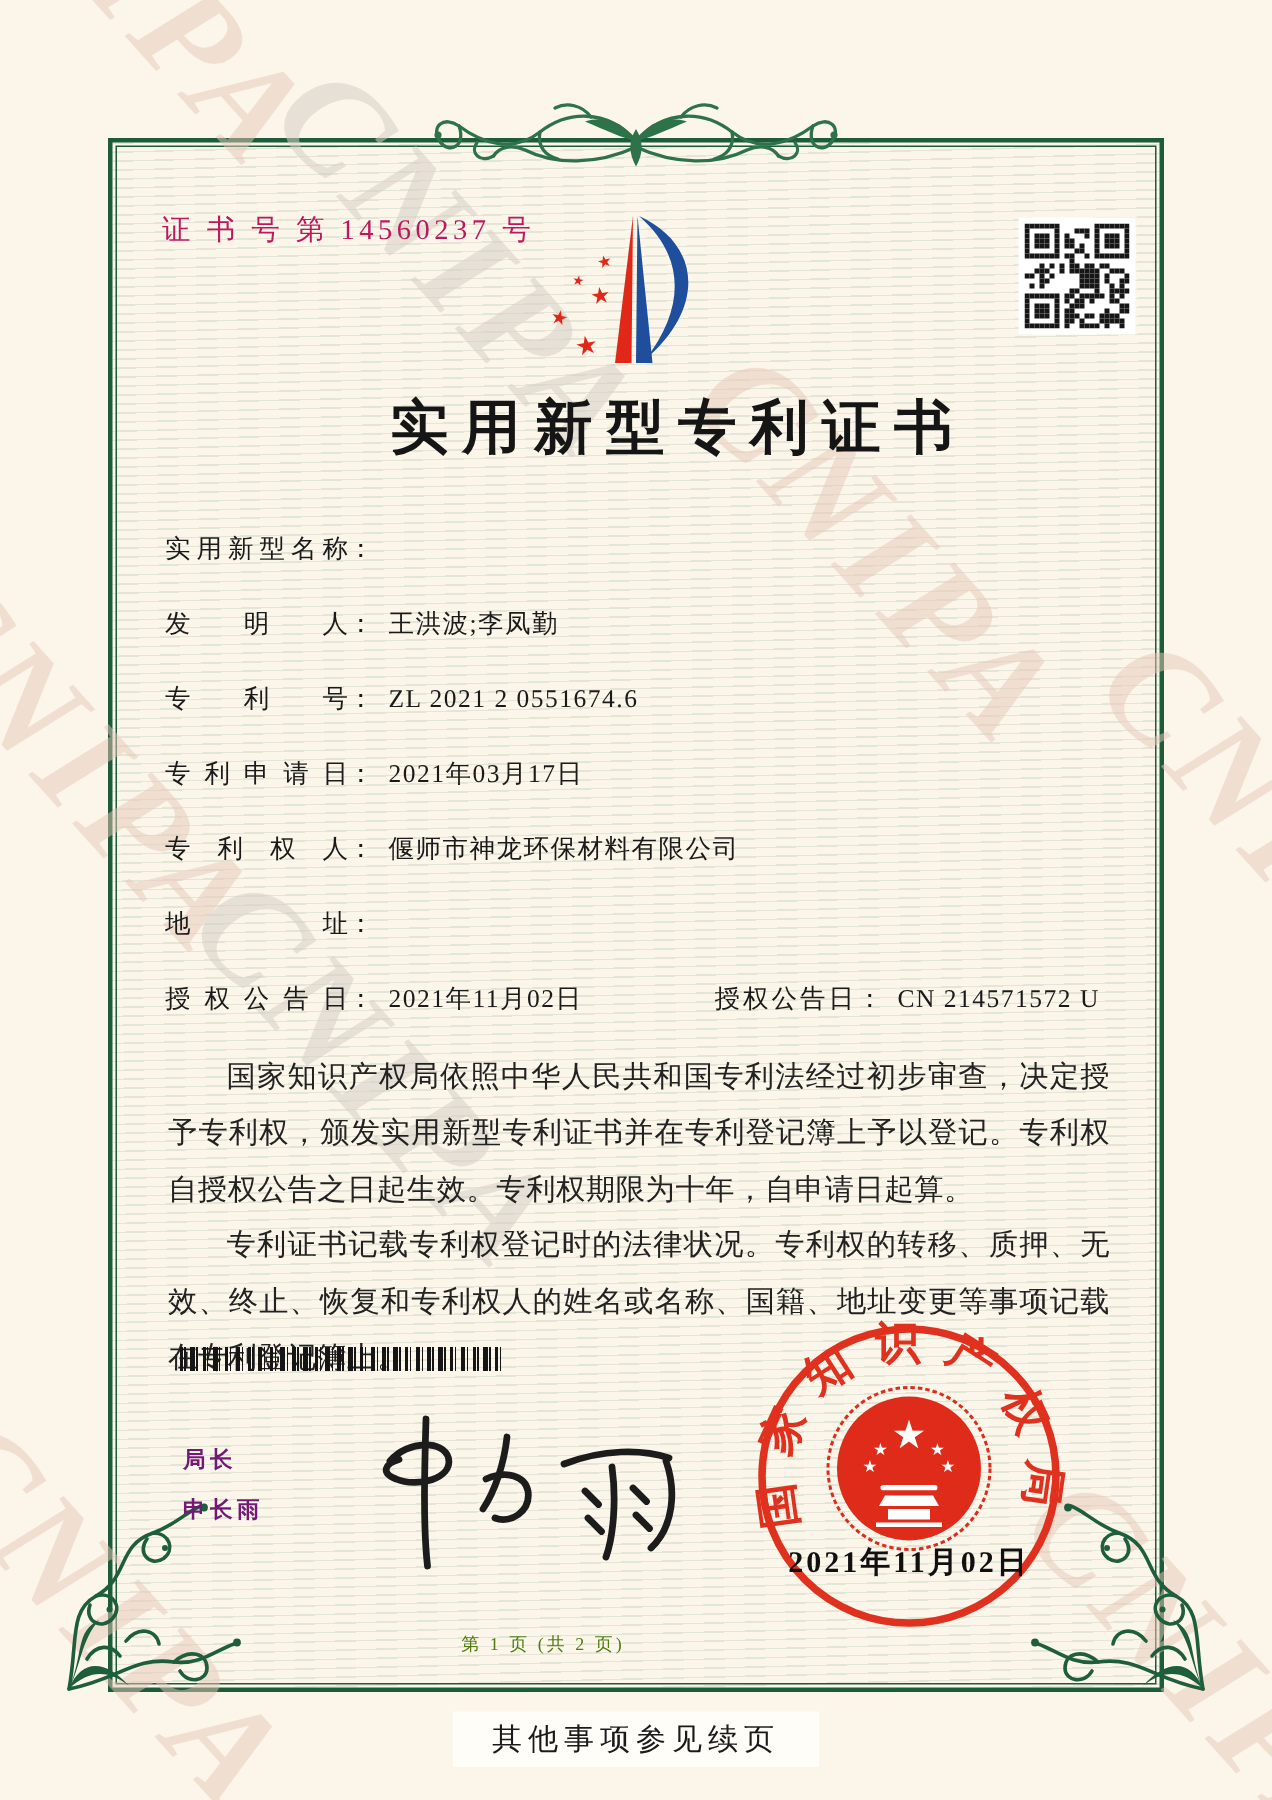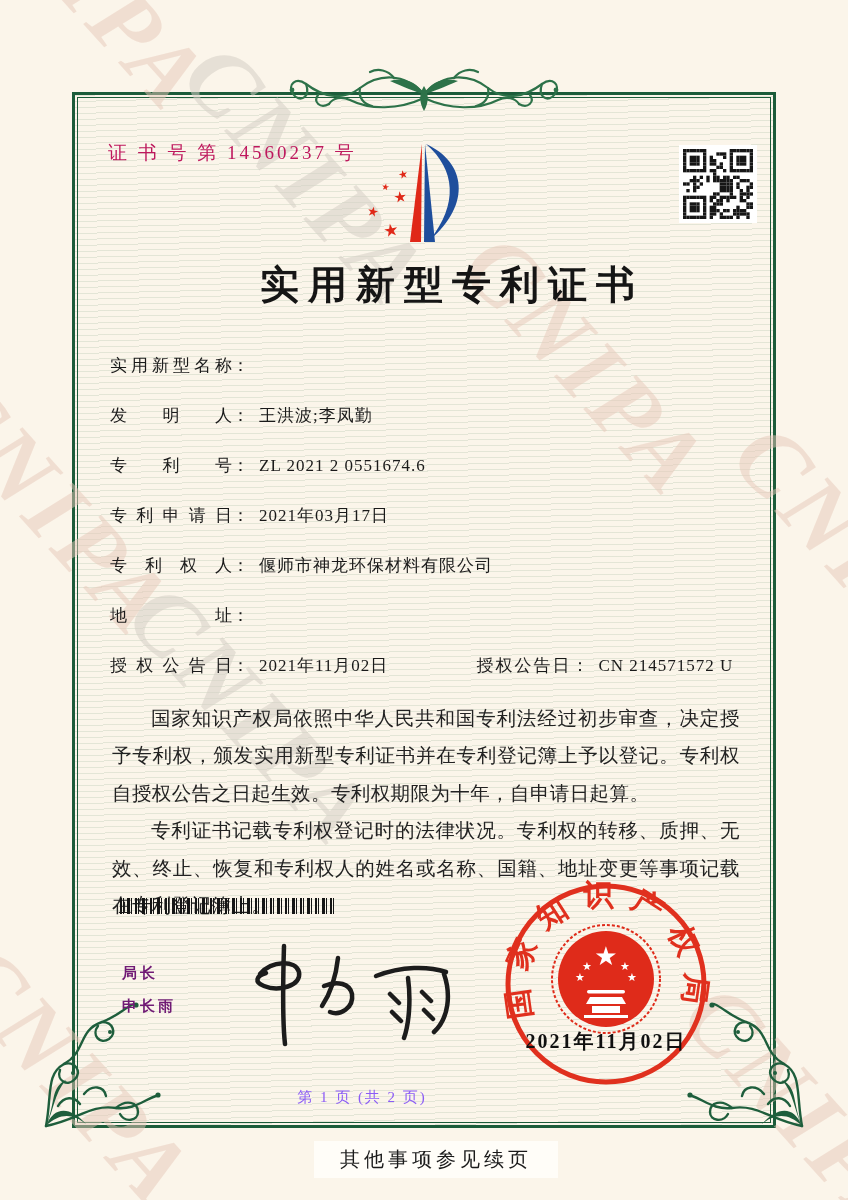--- a/index.html
+++ b/index.html
@@ -62,24 +62,24 @@
   .officer{position:absolute;left:122px;top:964px;font-family:"Liberation Sans","DejaVu Sans",sans-serif;
       font-size:15px;color:#701a75;letter-spacing:3px;font-weight:bold;}
   .officer div{margin-bottom:14px;}
   .signature{position:absolute;left:238px;top:932px;}
 
   .seal{position:absolute;left:500px;top:878px;}
   .seal-date{position:absolute;left:492px;top:1028px;width:228px;text-align:center;
       font-size:20px;color:#101010;letter-spacing:2px;font-weight:bold;}
 
   .page-num{position:absolute;left:72px;top:1088px;width:580px;text-align:center;
-      font-size:15px;letter-spacing:2px;color:#8b5cf6;}
+      font-size:12px;letter-spacing:2px;color:#4d7c0f;}
 
   .continuation{position:absolute;left:50%;top:1141px;transform:translateX(-50%);
-      background:#fffdf8;padding:5px 26px;font-size:20px;letter-spacing:4px;color:#1a1a1a;z-index:3;margin-left:12px;}
+      background:#fffdf8;padding:5px 26px;font-size:20px;letter-spacing:4px;color:#1a1a1a;z-index:3;}
 </style>
 </head>
 <body>
 
 <div class="page">
 
   <div class="wm-layer">
     <span class="wm" style="left:-70px;top:-75px">CNIPA</span>
     <span class="wm gray" style="left:150px;top:120px">CNIPA</span>
     <span class="wm" style="left:430px;top:310px">CNIPA</span>

